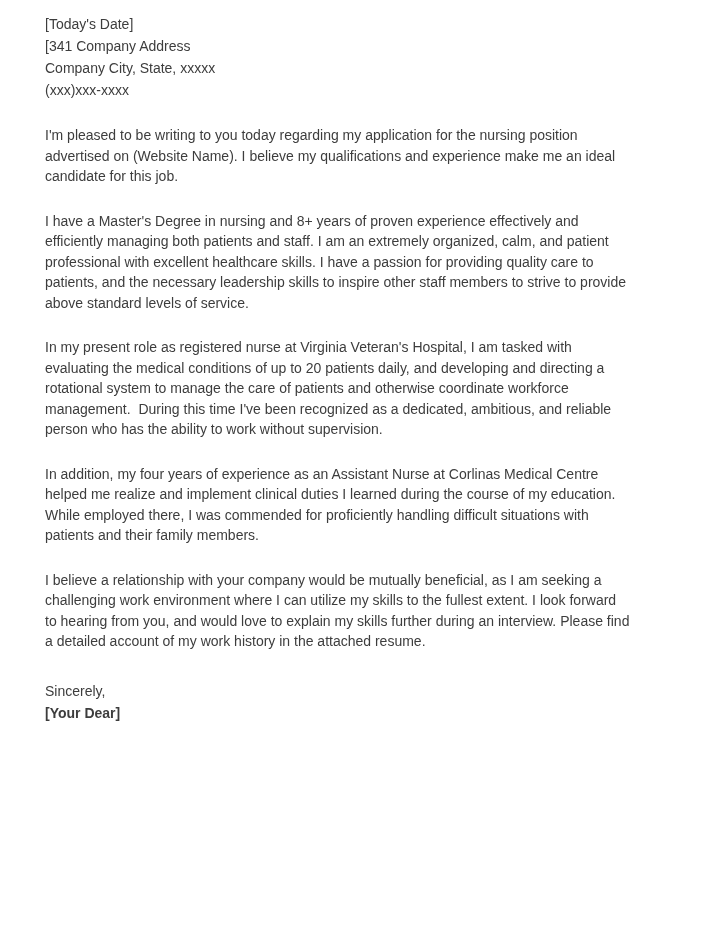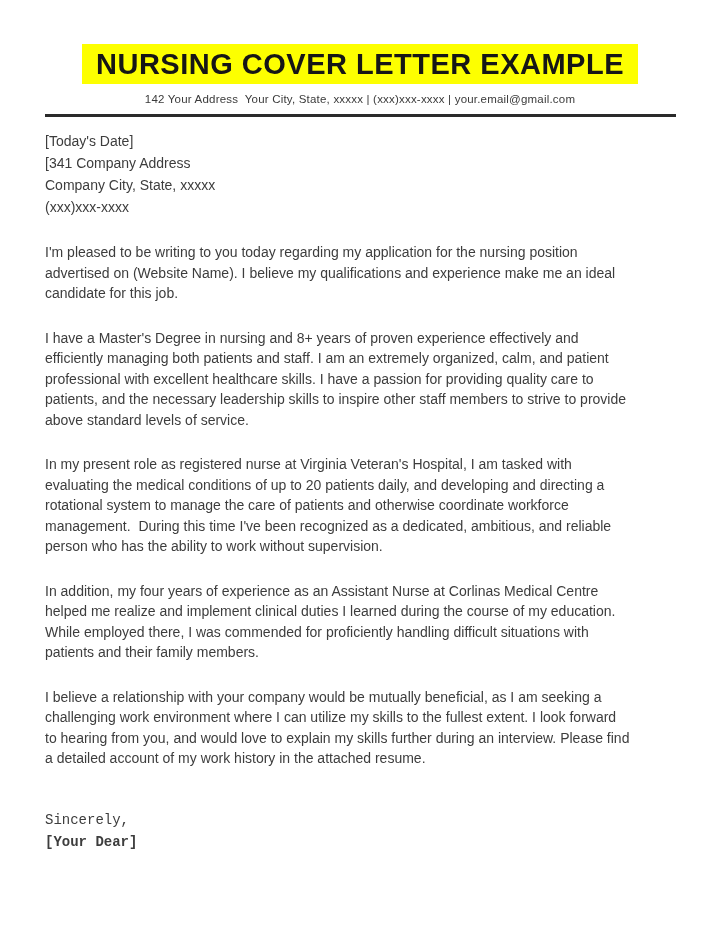--- a/index.html
+++ b/index.html
@@ -49,35 +49,28 @@
     line-height: 20.5px;
     color: #3d3d3d;
   }
   .line { line-height: 22px; }
   .address-block { line-height: 20px; }
   .salutation { margin-top: 15px; }
   .para {
     margin-top: 24px;
     white-space: pre-wrap;
   }
-  .closing-block { margin-top: 40px; font-family: Liberation Mono, monospace; }
+  .closing-block { margin-top: 28px; }
   .signature { font-weight: bold; line-height: 22px; }
 </style>
 </head>
 <body>
 
 <div class="page">
 
-  <div class="header">
-    <div class="title-row">
-      <span class="highlight">NURSING COVER LETTER EXAMPLE</span>
-    </div>
-    <div class="contact">142 Your Address  Your City, State, xxxxx | (xxx)xxx-xxxx | your.email@gmail.com</div>
-    <div class="divider"></div>
-  </div>
 
   <div class="body-text">
 
     <div class="line">[Today's Date]</div>
 
     <div class="address-block">
       <div class="line">[341 Company Address</div>
       <div class="line">Company City, State, xxxxx</div>
       <div class="line">(xxx)xxx-xxxx</div>
     </div>

